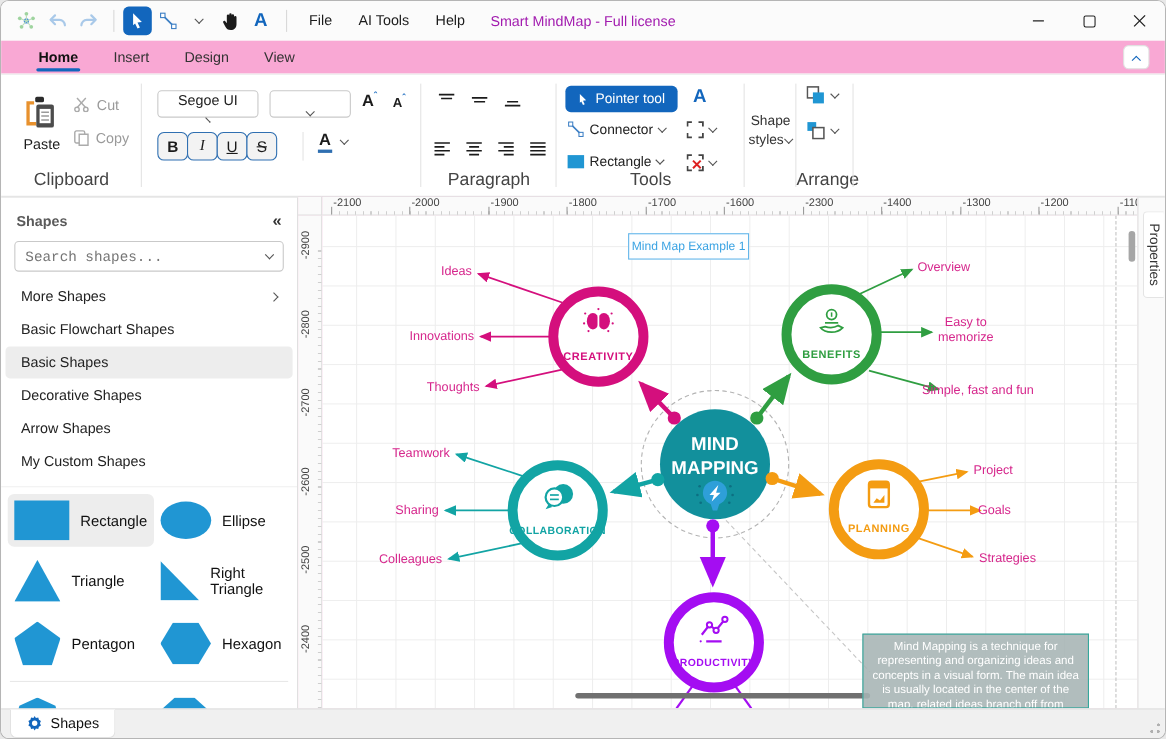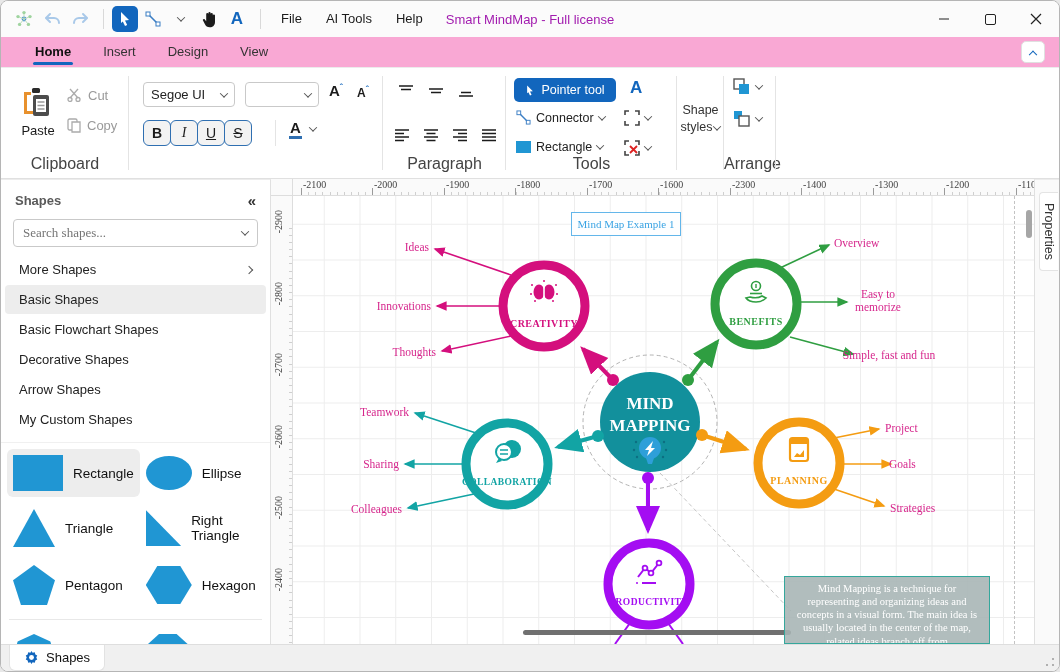--- a/index.html
+++ b/index.html
@@ -32,56 +32,56 @@
   .chev.right { transform:rotate(-45deg); }
 
   
   .ribbon { position:absolute; left:0; top:66px; right:0; height:112px; background:#fff; border-top:1px solid #ececec; border-bottom:1px solid #e0e0e0; }
   .rgroup { position:absolute; top:0; height:100%; }
   .rg-label { position:absolute; bottom:5px; left:0; right:0; text-align:center; color:#444; font-size:16px; }
   .rg-sep { position:absolute; top:8px; bottom:8px; width:1px; background:#e4e4e4; }
 
   .paste-btn { position:absolute; left:14px; top:10px; width:46px; height:68px; border-radius:5px; display:flex; flex-direction:column; align-items:center; justify-content:center; gap:4px; }
   .small-cmd { display:flex; align-items:center; gap:6px; color:#9a9a9a; height:22px; }
-  .fontbox { border:1px solid #c9c9c9; border-radius:4px; height:25px; display:flex; align-items:center; padding:0 7px; gap:12px; background:#fff; color:#222; }
+  .fontbox { border:1px solid #c9c9c9; border-radius:4px; height:25px; display:flex; align-items:center; padding:0 7px; gap:12px; background:#fff; color:#222;flex-direction:column; }
   .bius { display:flex; }
   .bius .fb { width:28px; height:26px; border:1.4px solid #2f6fb1; background:#f3f3f3; border-radius:6px; margin-right:-1px; display:flex; align-items:center; justify-content:center; font-size:14px; color:#1b1b1b; }
   .para-ico { width:26px; height:22px; display:flex; align-items:center; justify-content:center; border-radius:4px; }
   .pointer-btn { position:absolute; left:8px; top:10px; width:102px; height:24px; background:#1266bd; color:#fff; border-radius:5px; display:flex; align-items:center; justify-content:center; gap:6px; font-size:12.5px; }
   .tool-row { position:absolute; display:flex; align-items:center; gap:5px; font-size:12.5px; color:#222; }
   .shape-styles { position:absolute; left:0; right:0; top:34px; text-align:center; color:#333; font-size:12.5px; line-height:17px; }
   .arr-row { display:flex; align-items:center; gap:6px; }
 
   
   .main { position:absolute; left:0; top:178px; right:0; bottom:27px; }
 
   
   .sidebar { position:absolute; left:0; top:0; bottom:0; width:270px; background:#fff; border-right:1px solid #e0e0e0; border-top:1px solid #ececec; }
   .sb-head { display:flex; align-items:center; justify-content:space-between; padding:12px 14px 8px; color:#5a5a5a; font-weight:bold; }
   .sb-search { margin:2px 12px 8px; border:1px solid #c9c9c9; border-radius:4px; height:28px; display:flex; align-items:center; padding:0 9px; }
-  .sb-search input { border:none; outline:none; flex:1; font-size:13px; color:#444; font-family:Liberation Serif, serif; background:transparent; }
+  .sb-search input { border:none; outline:none; flex:1; font-size:13px; color:#444; font-family:Liberation Mono, monospace; background:transparent; }
   .sb-cat { padding:7px 14px; color:#222; display:flex; justify-content:space-between; align-items:center; margin:1px 4px; border-radius:4px; }
   .sb-cat.selected { background:#ededed; }
   .gallery { margin-top:8px; border-top:1px solid #f0f0f0; padding:6px 6px; display:grid; grid-template-columns:1fr 1fr; row-gap:6px; }
   .gshape { display:flex; align-items:center; gap:10px; padding:6px 6px; border-radius:6px; }
   .gshape.hl { background:#ededed; }
   .blue { background:#2096d3; }
   .g-rect { width:50px; height:36px; }
   .g-ell { width:46px; height:34px; border-radius:50%; }
   .g-tri { width:42px; height:38px; clip-path:polygon(50% 0,100% 100%,0 100%); }
   .g-rtri { width:44px; height:36px; clip-path:polygon(0 0,100% 100%,0 100%); }
   .g-pent { width:42px; height:40px; clip-path:polygon(50% 0,100% 38%,81% 100%,19% 100%,0 38%); }
   .g-hex { width:46px; height:38px; clip-path:polygon(25% 0,75% 0,100% 50%,75% 100%,25% 100%,0 50%); }
   .g-hept { width:42px; height:40px; clip-path:polygon(50% 0,89% 19%,100% 61%,74% 100%,26% 100%,0 61%,11% 19%); }
   .g-oct { width:44px; height:40px; clip-path:polygon(30% 0,70% 0,100% 30%,100% 70%,70% 100%,30% 100%,0 70%,0 30%); }
   .g-divider { grid-column:1 / 3; height:1px; background:#e8e8e8; margin:2px 2px; }
   .g-label { color:#111; font-size:13.5px; }
 
   
-  .canvas-region { position:absolute; left:270px; right:25px; top:0; bottom:0; background:#f9a8d4;font-family:Liberation Serif, serif; }
+  .canvas-region { position:absolute; left:270px; right:25px; top:0; bottom:0; background:#f9a8d4; }
   .ruler-corner { position:absolute; left:0; top:0; width:22px; height:17px; background:#fafafa; border-right:1px solid #ddd; border-bottom:1px solid #ddd; }
   .hruler { position:absolute; left:22px; right:0; top:0; height:17px; background:#fafafa; border-bottom:1px solid #ddd; overflow:hidden;
     background-image:repeating-linear-gradient(90deg,#cfcfcf 0 1px,transparent 1px 7.15px); background-size:100% 4px; background-position:8px 13px; background-repeat:no-repeat; }
   .hruler .tick { position:absolute; top:0; font-size:10px; color:#444; }
   .hruler .tick:before { content:""; position:absolute; left:-2px; top:9px; width:1px; height:8px; background:#9a9a9a; }
   .vruler { position:absolute; left:0; top:17px; width:22px; bottom:0; background:#fafafa; border-right:1px solid #ddd; overflow:hidden;
     background-image:repeating-linear-gradient(0deg,#cfcfcf 0 1px,transparent 1px 7.15px); background-size:4px 100%; background-position:18px 28px; background-repeat:no-repeat; }
   .vruler .tick { position:absolute; left:2px; font-size:10px; color:#444; writing-mode:vertical-rl; transform:rotate(180deg); }
   .canvas-content { position:absolute; left:22px; top:17px; right:0; bottom:0; background:#fff; overflow:hidden;
     background-image:linear-gradient(#ededed 1px,transparent 1px),linear-gradient(90deg,#ededed 1px,transparent 1px);
@@ -429,25 +429,25 @@
         <span style="font-size:15px;color:#333;">«</span>
       </div>
       <div class="sb-search">
         <input placeholder="Search shapes..." style="">
         <span class="chev"></span>
       </div>
       <div class="sb-cat">
           <span>More Shapes</span>
           <span class="chev right"></span>
         </div>
+      <div class="sb-cat">
+          <span>Basic Flowchart Shapes</span>
+        </div>
       <div class="sb-cat selected">
           <span>Basic Shapes</span>
-        </div>
-      <div class="sb-cat">
-          <span>Basic Flowchart Shapes</span>
         </div>
       <div class="sb-cat">
           <span>Decorative Shapes</span>
         </div>
       <div class="sb-cat">
           <span>Arrow Shapes</span>
         </div>
       <div class="sb-cat">
           <span>My Custom Shapes</span>
         </div>

